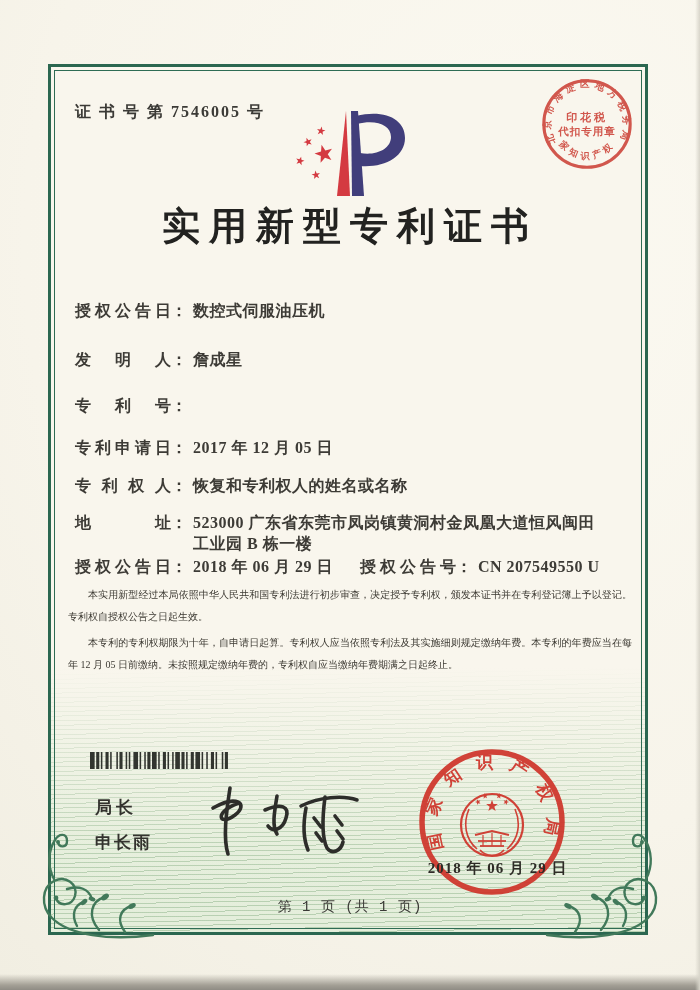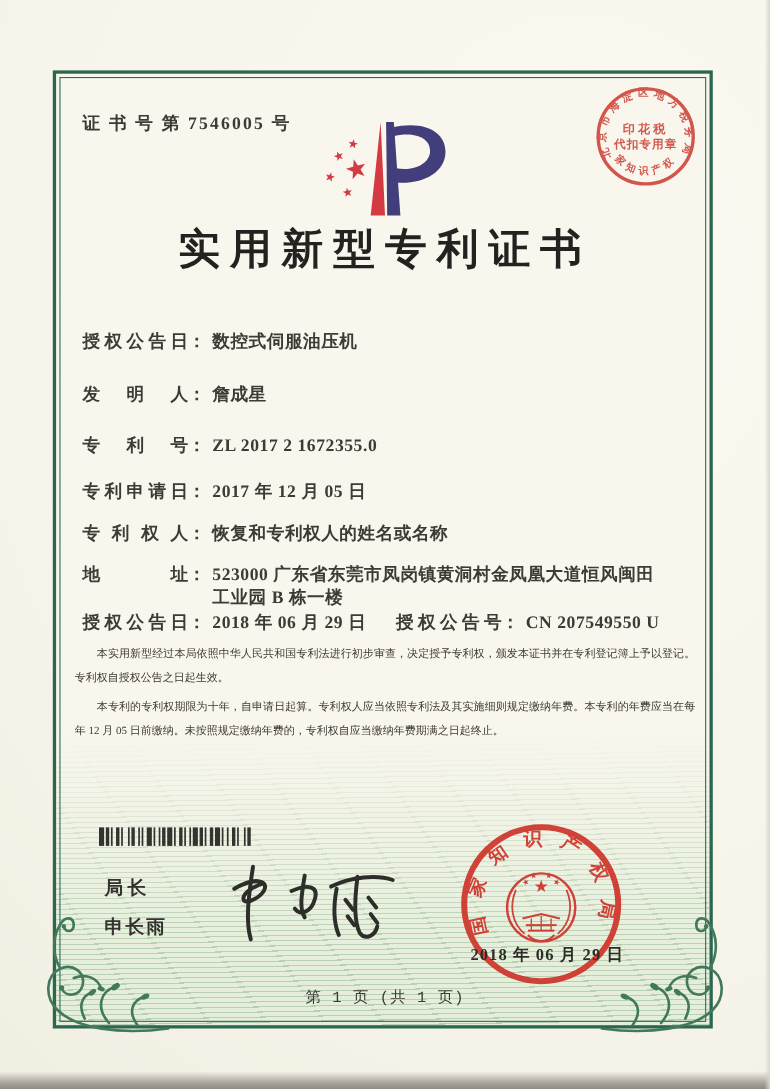--- a/index.html
+++ b/index.html
@@ -134,21 +134,20 @@
   <span class="field-value">数控式伺服油压机</span>
 </div>
 <div class="abs field-row" style="top:349px">
   <span class="field-label">发明人</span>
   <span class="field-colon">：</span>
   <span class="field-value">詹成星</span>
 </div>
 <div class="abs field-row" style="top:395px">
   <span class="field-label">专利号</span>
   <span class="field-colon">：</span>
-  <span class="field-value">ZL 2017 2 1672355.0</span>
 </div>
 <div class="abs field-row" style="top:437px">
   <span class="field-label">专利申请日</span>
   <span class="field-colon">：</span>
   <span class="field-value">2017 年 12 月 05 日</span>
 </div>
 <div class="abs field-row" style="top:475px">
   <span class="field-label">专利权人</span>
   <span class="field-colon">：</span>
   <span class="field-value">恢复和专利权人的姓名或名称</span>

